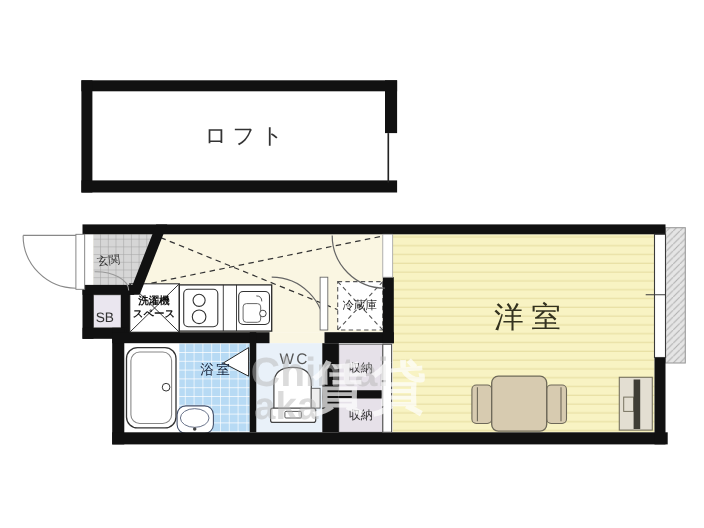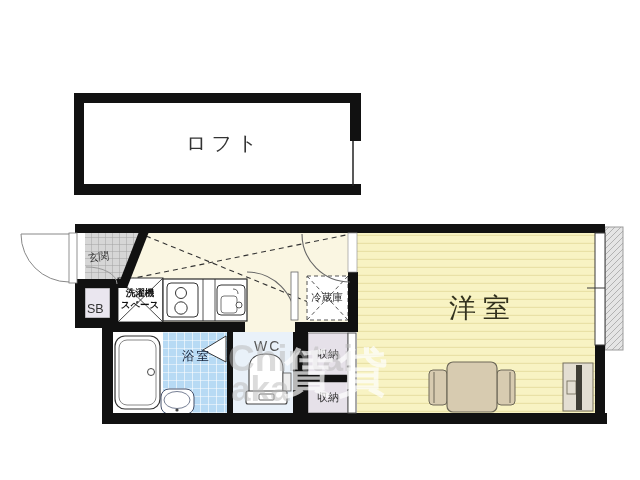--- a/index.html
+++ b/index.html
@@ -1,16 +1,16 @@
 <!DOCTYPE html>
 <html><head>
 <meta charset="utf-8">
 <style>
   html,body{margin:0;padding:0;background:#ffffff;}
-  .stage{width:640px;height:432px;position:relative;background:#fff;overflow:hidden;margin-top:20px;}
+  .stage{width:640px;height:432px;position:relative;background:#fff;overflow:hidden;}
   svg{display:block;}
   text{font-family:"Liberation Sans","DejaVu Sans",sans-serif;}
   .lbl{fill:#333333;}
   .wm{font-weight:bold;}
 </style>
 </head>
 <body>
 
 <div class="stage">
 <svg width="640" height="480" viewBox="0 0 640 480">

